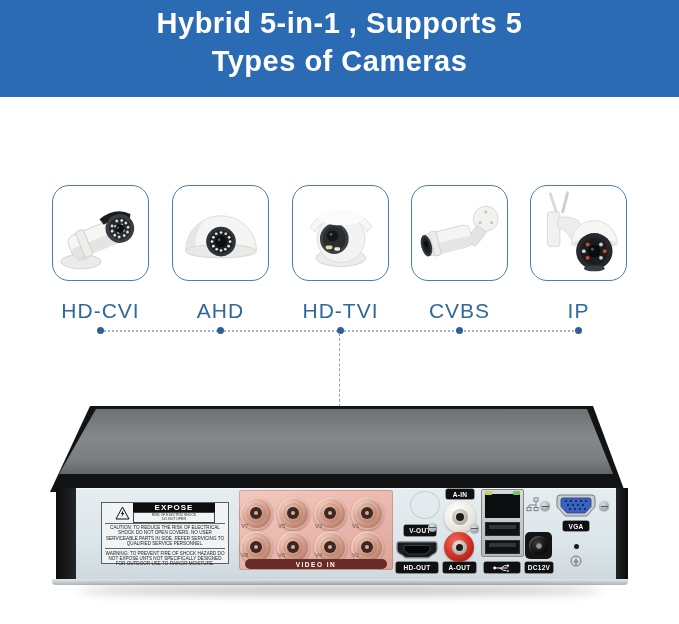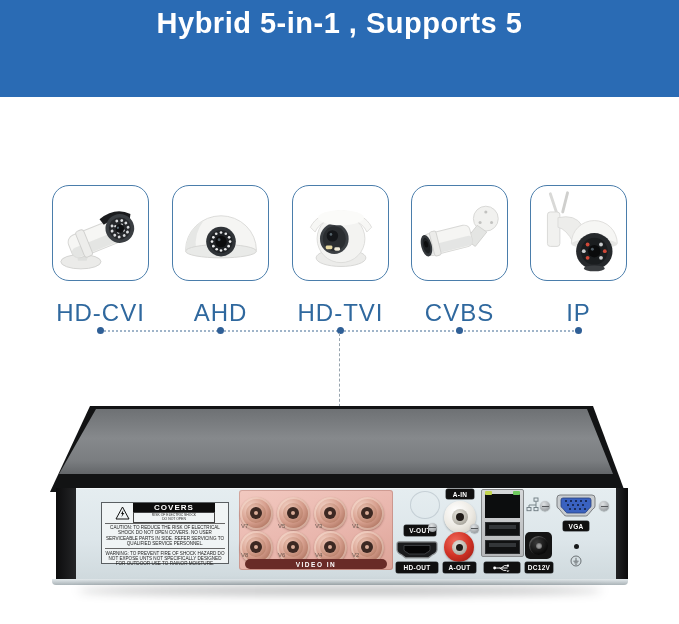--- a/index.html
+++ b/index.html
@@ -7,21 +7,21 @@
           font-family:"Liberation Sans",sans-serif;}
   .abs{position:absolute;}
   
   .hdr{left:0;top:0;width:679px;height:97px;background:#2a6bb4;color:#fff;text-align:center;}
   .hdr-line{font-size:29px;font-weight:bold;line-height:38px;letter-spacing:0.5px;}
   .hdr-line:first-child{margin-top:4px;}
   
   .cam-box{top:185px;width:97px;height:96px;border:1.6px solid #4a7dab;border-radius:17px;
            background:#fff;box-sizing:border-box;display:flex;align-items:center;justify-content:center;}
   .cam-box svg{width:90px;height:88px;}
-  .cam-label{top:299px;width:97px;text-align:center;color:#2f689e;font-size:24px;
+  .cam-label{top:299px;width:97px;text-align:center;color:#2f689e;font-size:21px;
              letter-spacing:1px;font-weight:normal;}
   
   .dotline{left:100px;top:330px;width:478px;height:0;border-top:2px dotted #9fb4c9;}
   .dot{top:327px;width:7px;height:7px;border-radius:50%;background:#2f5f96;}
   .vline{left:339px;top:333px;width:0;height:160px;border-left:1.4px dashed #97a4ae;}
   .varrow{left:336px;top:492px;width:0;height:0;border-left:4px solid transparent;
           border-right:4px solid transparent;border-top:7px solid #4a7dd0;opacity:.85;}
   
   .dvr{left:40px;top:402px;width:600px;height:195px;}
   .side{top:86px;height:91px;background:linear-gradient(90deg,#0c0c0d,#242527);}
@@ -90,20 +90,21 @@
           background:radial-gradient(circle,#999 30%,#444);}
   .leddot{left:498px;top:55px;width:5px;height:5px;border-radius:50%;background:#17191a;}
 </style>
 </head>
 <body>
 
 <div class="canvas">
 
   <div class="abs hdr">
     <div class="hdr-line">Hybrid 5-in-1 , Supports 5</div>
+    <div class="hdr-line">Types of Cameras</div>
   </div>
 
   <div class="abs cam-box" style="left:52px">
     <svg viewBox="0 0 92 92">
       <ellipse cx="25" cy="76" rx="21" ry="7.5" fill="#ebebe9" stroke="#d2d2d0"></ellipse>
       <path d="M19,62 L35,62 L31,75 L22,75 Z" fill="#dfe0de"></path>
       <g transform="rotate(-22 46 46)">
         <rect x="10" y="37" width="56" height="25" rx="8" fill="#f6f6f4" stroke="#d6d6d4"></rect>
         <rect x="10" y="50" width="56" height="11" rx="5" fill="#e0e1df" opacity=".8"></rect>
         <rect x="21" y="35" width="9" height="29" rx="3" fill="#ededeb" stroke="#d0d0ce"></rect>
@@ -248,21 +249,21 @@
 
     <div class="abs panel">
 
       <div class="abs sticker">
         <div class="st-head">
           <svg width="15" height="14" viewBox="0 0 15 14">
             <polygon points="7.5,1 14,13 1,13" fill="none" stroke="#111" stroke-width="1"></polygon>
             <polygon points="8.3,4 6,8 7.3,8 6.4,11.3 9.3,6.9 7.9,6.9" fill="#111"></polygon>
           </svg>
           <div class="st-right">
-            <div class="st-caution">COVERS</div>
+            <div class="st-caution">EXPOSE</div>
             <div class="st-risk">
               <div>RISK OF ELECTRIC SHOCK</div>
               <div>DO NOT OPEN</div>
             </div>
           </div>
         </div>
         <div class="st-body">CAUTION: TO REDUCE THE RISK OF ELECTRICAL SHOCK DO NOT OPEN COVERS. NO USER SERVICEABLE PARTS IN SIDE. REFER SERVICING TO QUALIFIED SERVICE PERSONNEL.</div>
         <div class="st-body">WARNING: TO PREVENT FIRE OF SHOCK HAZARD DO NOT EXPOSE UNTS NOT SPECIFICALLY DESIGNED FOR OUTDOOR USE TO RAINOR MOISTURE.</div>
       </div>
 

